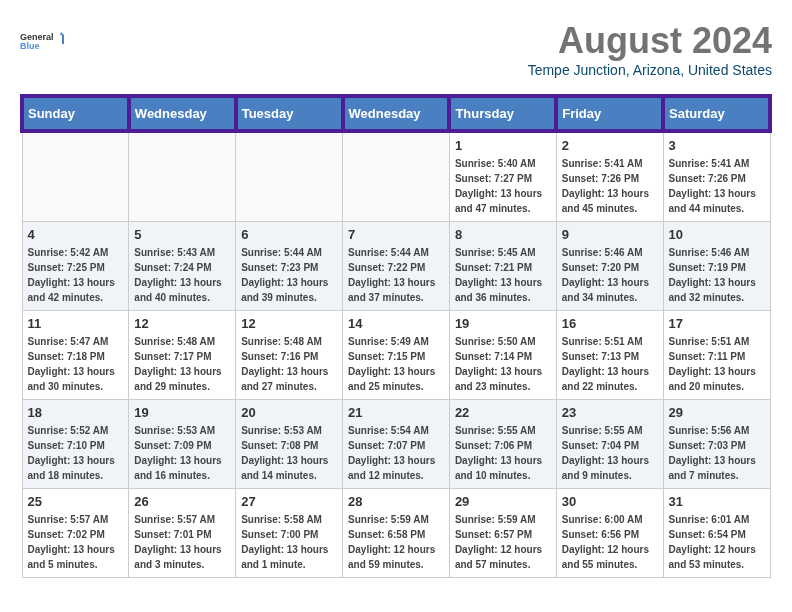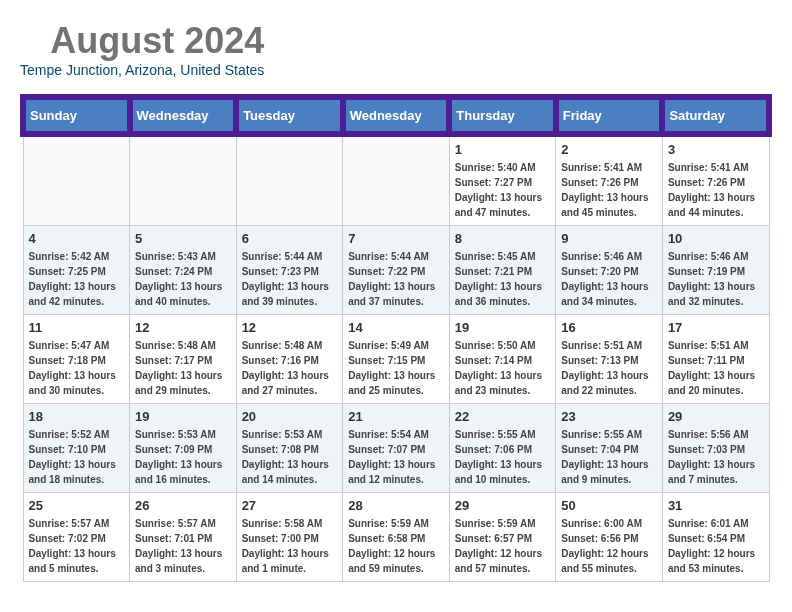--- a/index.html
+++ b/index.html
@@ -40,21 +40,21 @@
     }
     thead tr {
       background-color: #4a7fc1;
     }
     thead th {
       color: #fff;
       font-size: 13px;
       font-weight: bold;
       padding: 8px 4px;
       text-align: left;
-      border: 6px solid #4c1d95;
+      border: 4px solid #4c1d95;
     }
     tbody tr {
       vertical-align: top;
     }
     tbody td {
       border: 1px solid #ccc;
       padding: 5px 5px;
       font-size: 10.5px;
       color: #333;
       min-height: 70px;
@@ -80,20 +80,27 @@
       background: #f0f4f8;
     }
     .empty-cell {
       background: #f9f9f9 !important;
     }
   </style>
 </head>
 <body>
 
 <div class="header">
+  <div class="logo">
+  <svg width="50" height="44" viewBox="0 0 100 44">
+    <text x="0" y="18" font-size="18" font-weight="bold" font-family="Arial" fill="#333">General</text>
+    <text x="0" y="36" font-size="18" font-weight="bold" font-family="Arial" fill="#4a90d9">Blue</text>
+    <polygon points="82,2 94,14 88,8 88,26 84,26 84,8 80,8" fill="#4a7fc1"></polygon>
+  </svg>
+</div>
   <div class="title-block">
     <div class="month-title">August 2024</div>
     <div class="location">Tempe Junction, Arizona, United States</div>
   </div>
 </div>
 
 <table>
   <thead>
     <tr>
     <th>Sunday</th>
@@ -229,21 +236,21 @@
         </td>
         <td>
           <span class="day-num">28</span>
           <div class="day-info">Sunrise: 5:59 AM<br>Sunset: 6:58 PM<br>Daylight: 12 hours<br>and 59 minutes.</div>
         </td>
         <td>
           <span class="day-num">29</span>
           <div class="day-info">Sunrise: 5:59 AM<br>Sunset: 6:57 PM<br>Daylight: 12 hours<br>and 57 minutes.</div>
         </td>
         <td>
-          <span class="day-num">50</span>
+          <span class="day-num">30</span>
           <div class="day-info">Sunrise: 6:00 AM<br>Sunset: 6:56 PM<br>Daylight: 12 hours<br>and 55 minutes.</div>
         </td>
         <td>
           <span class="day-num">31</span>
           <div class="day-info">Sunrise: 6:01 AM<br>Sunset: 6:54 PM<br>Daylight: 12 hours<br>and 53 minutes.</div>
         </td>
       </tr>
     </tbody>
 </table>
 

